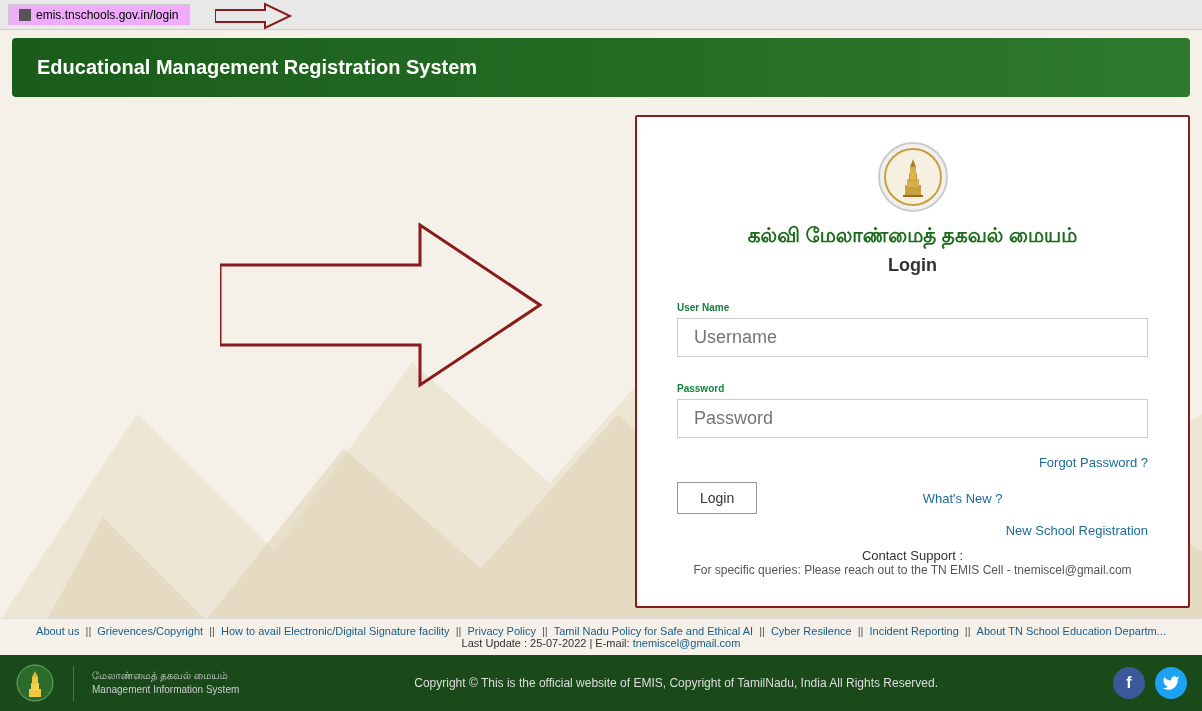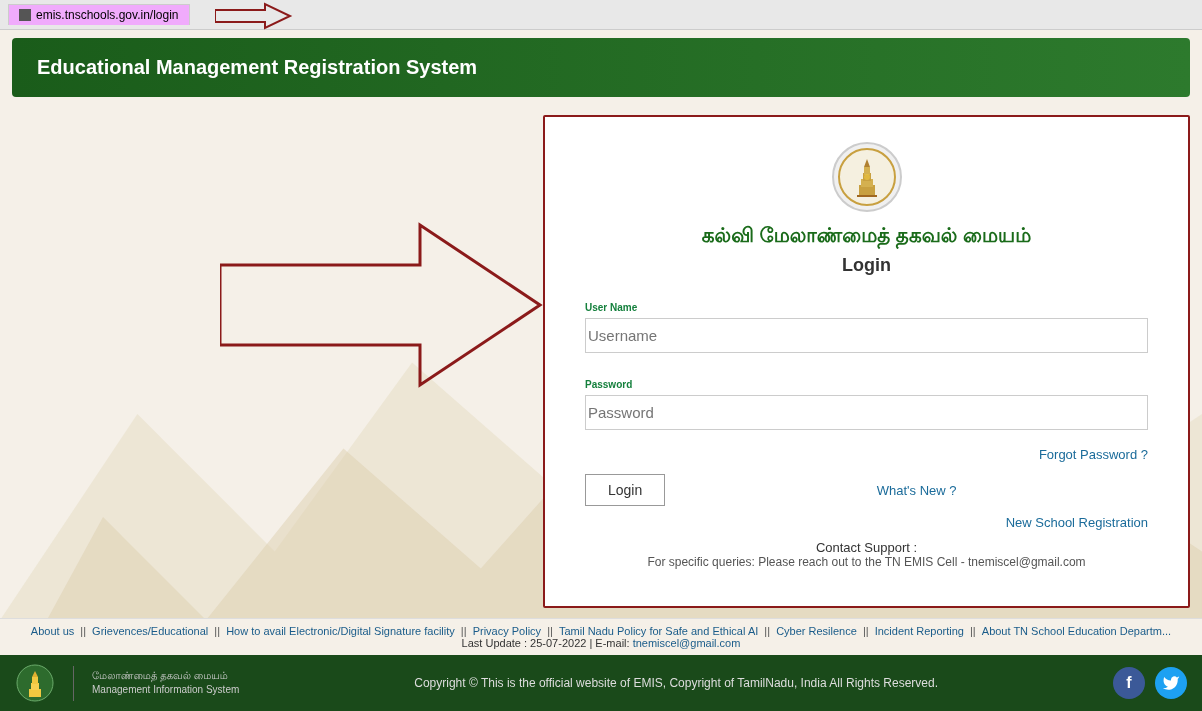--- a/index.html
+++ b/index.html
@@ -68,21 +68,21 @@
       z-index: 0;
     }
 
     
     .login-card {
       position: relative;
       z-index: 2;
       background: white;
       border: 2px solid #8b1a1a;
       border-radius: 2px;
-      width: 647px;
+      width: 555px;
       margin-left: auto;
       padding: 25px 40px 20px;
     }
 
     .logo-area {
       display: flex;
       justify-content: center;
       margin-bottom: 12px;
     }
     .logo-circle {
@@ -119,23 +119,23 @@
     .form-label {
       display: block;
       font-weight: bold;
       margin-bottom: 5px;
       color: #15803d;
       font-size: 10px;
       margin-top: 26px;
     }
     .form-input {
       width: 100%;
-      padding: 8px 2px;
+      padding: 8px 16px;
       border: 1px solid #ccc;
-      font-size: 15px;
+      font-size: 18px;
       color: #999;
       outline: none;
     }
 
     .forgot-password {
       text-align: right;
       margin-top: 6px;
       margin-bottom: 12px;
     }
     .forgot-password a {
@@ -366,21 +366,21 @@
       <div>Contact Support :</div>
       <div class="support-detail">For specific queries: Please reach out to the TN EMIS Cell - tnemiscel@gmail.com</div>
     </div>
 
   </div>
 </div>
 
 <div class="footer-links">
   <span><a href="#">About us</a></span>
   <span class="separator"> || </span>
-  <span><a href="#">Grievences/Educational</a></span>
+  <span><a href="#">Grievences/Copyright</a></span>
   <span class="separator"> || </span>
   <span><a href="#">How to avail Electronic/Digital Signature facility</a></span>
   <span class="separator"> || </span>
   <span><a href="#">Privacy Policy</a></span>
   <span class="separator"> || </span>
   <span><a href="#">Tamil Nadu Policy for Safe and Ethical AI</a></span>
   <span class="separator"> || </span>
   <span><a href="#">Cyber Resilence</a></span>
   <span class="separator"> || </span>
   <span><a href="#">Incident Reporting</a></span>

